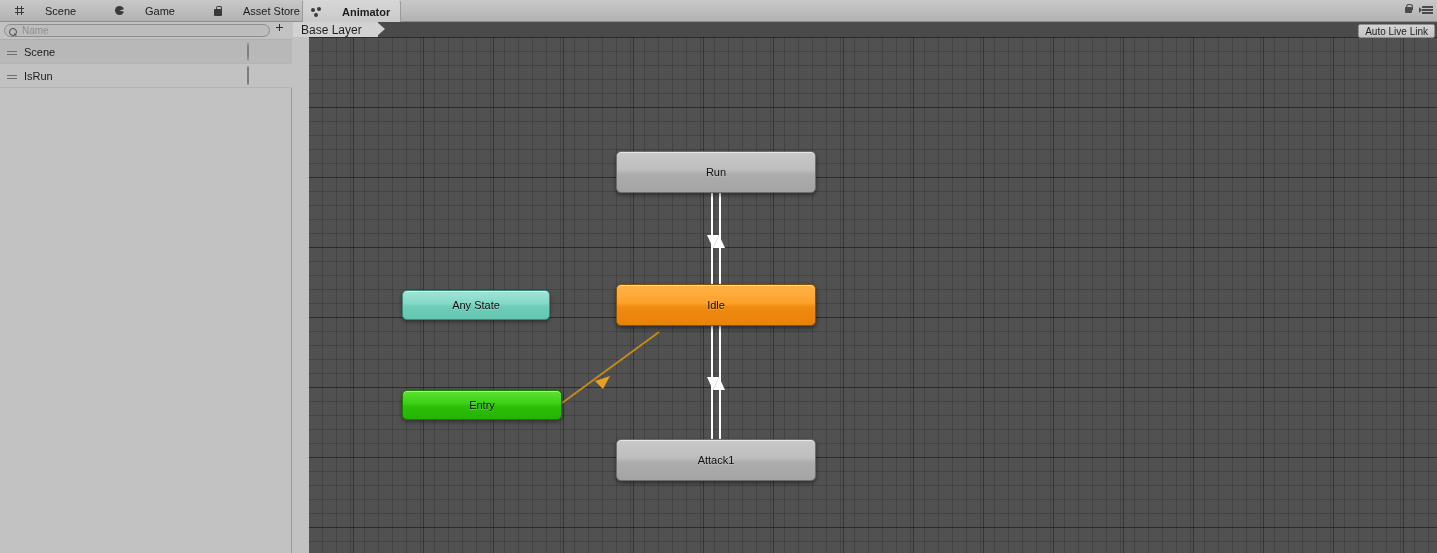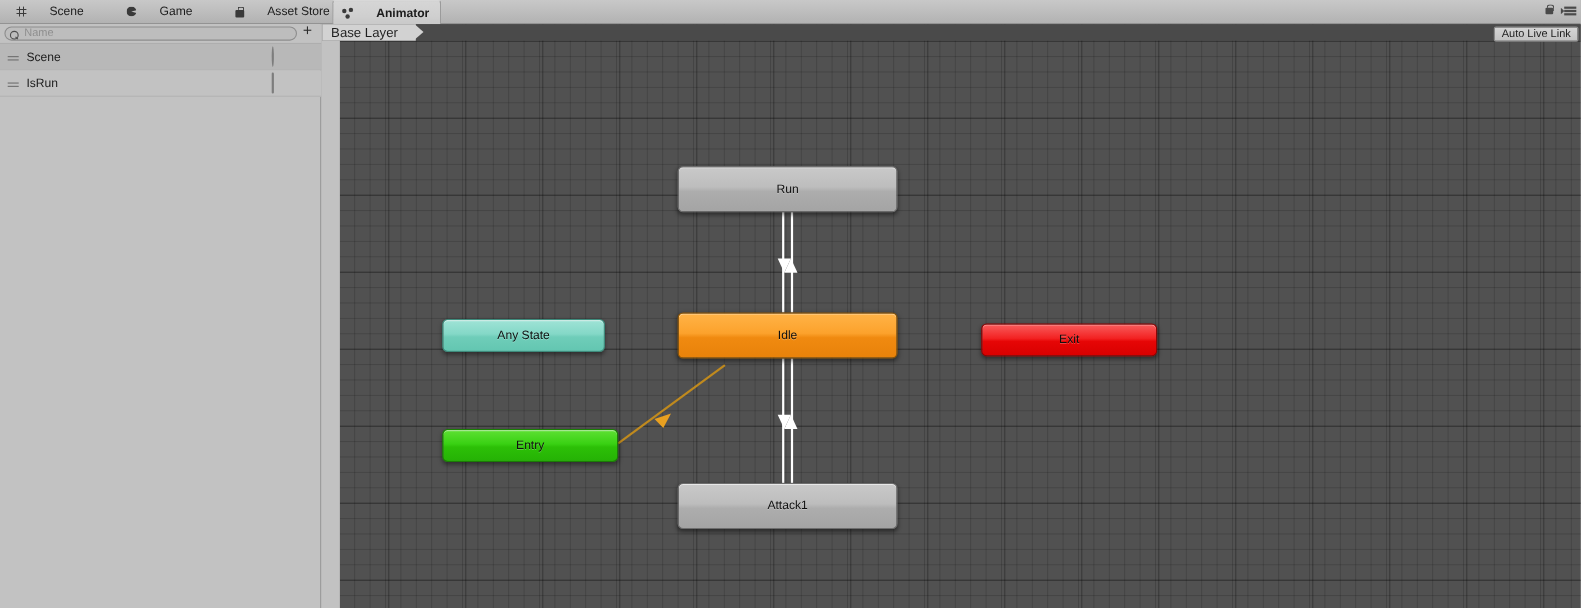--- a/index.html
+++ b/index.html
@@ -373,23 +373,20 @@
     </div>
 
     <div class="node node-any" style="left:93px; top:268px; width:148px; height:30px;">
       <span class="lbl">Any State</span>
     </div>
 
     <div class="node node-default" style="left:307px; top:262px; width:200px; height:42px;">
       <span class="lbl">Idle</span>
     </div>
 
-    <div class="node node-exit" style="left:583px; top:272px; width:160px; height:30px;">
-      <span class="lbl">Exit</span>
-    </div>
 
     <div class="node node-entry" style="left:93px; top:368px; width:160px; height:30px;">
       <span class="lbl">Entry</span>
     </div>
 
     <div class="node node-state" style="left:307px; top:417px; width:200px; height:42px;">
       <span class="lbl">Attack1</span>
     </div>
   </div>
 

